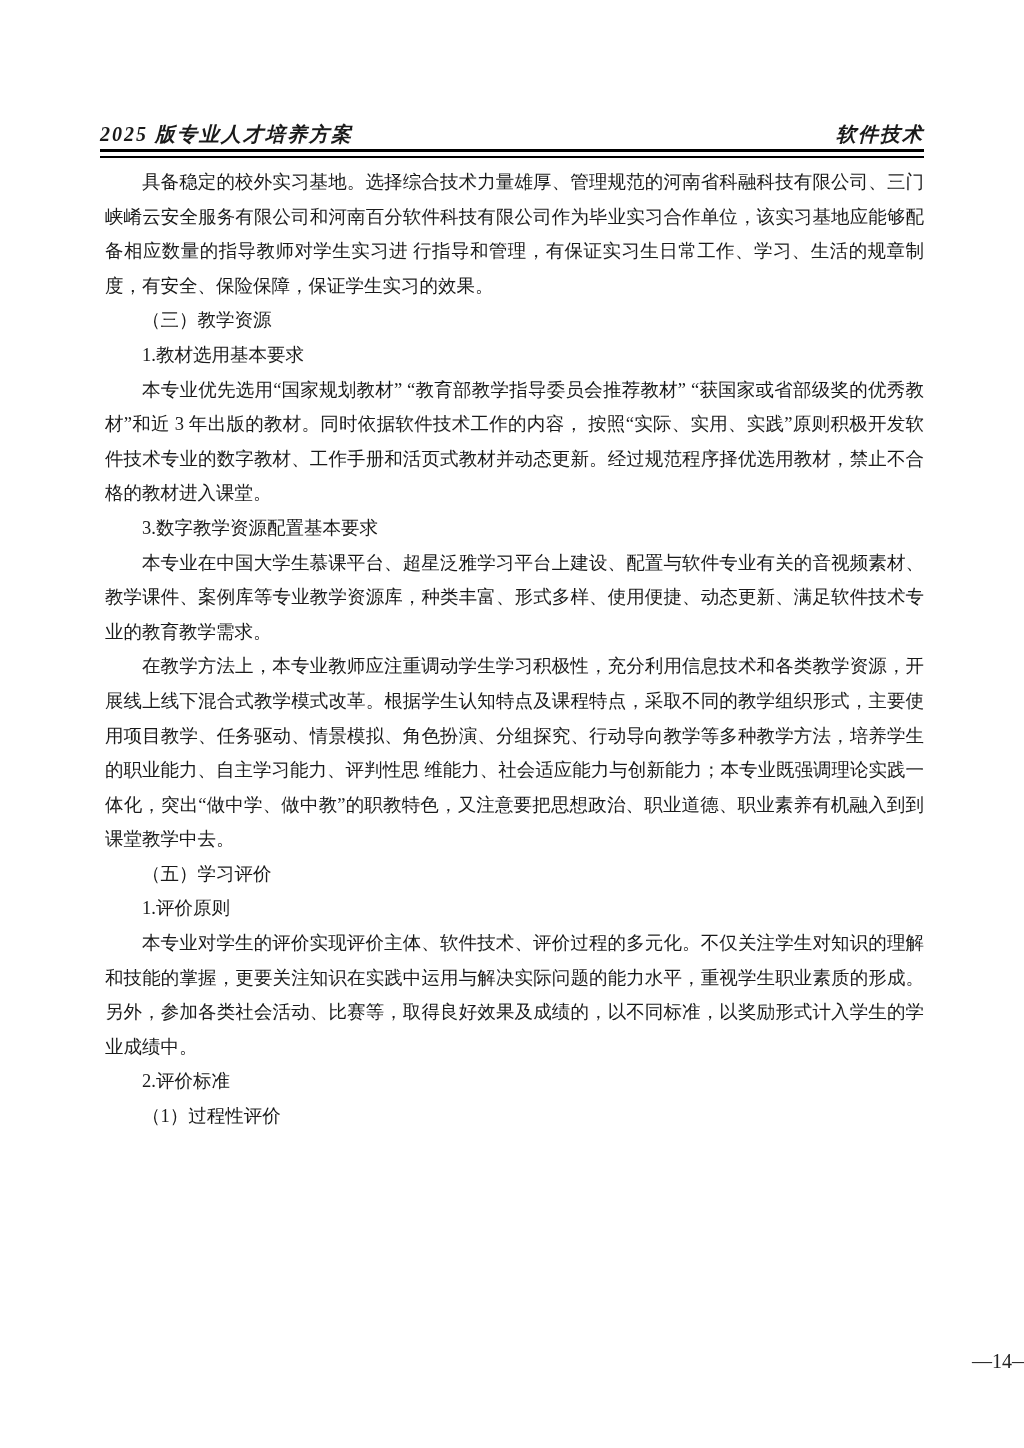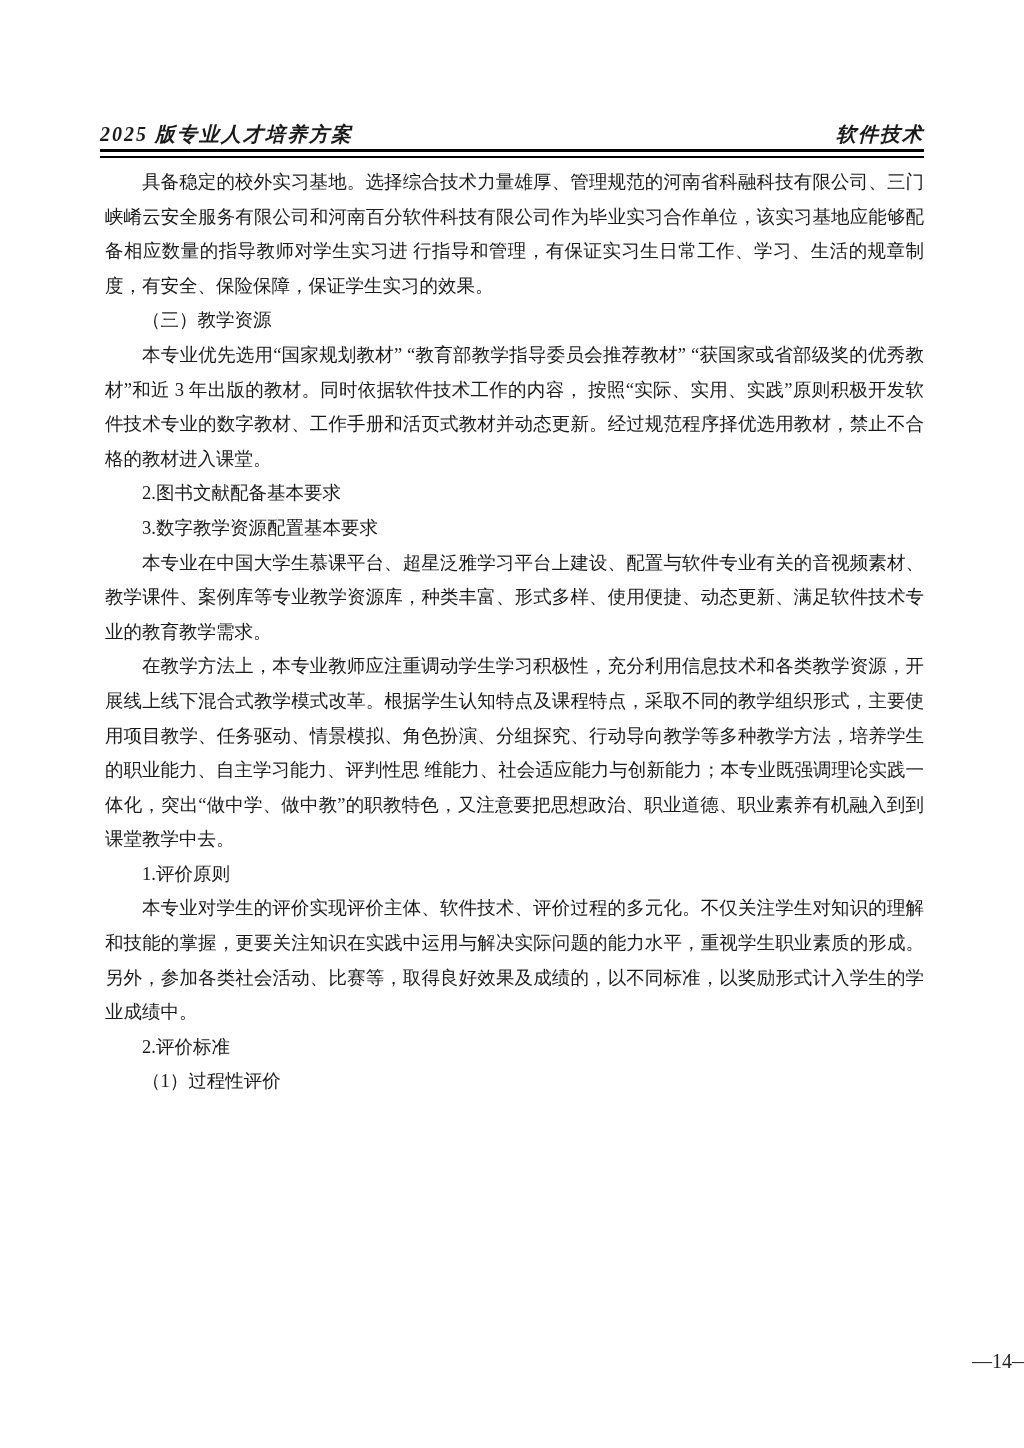--- a/index.html
+++ b/index.html
@@ -72,25 +72,26 @@
   <div class="page-header">
     <span>2025 版专业人才培养方案</span>
     <span>软件技术</span>
   </div>
 
   <div class="header-rule"></div>
 
   <div class="content">
       <p class="para body">具备稳定的校外实习基地。选择综合技术力量雄厚、管理规范的河南省科融科技有限公司、三门峡崤云安全服务有限公司和河南百分软件科技有限公司作为毕业实习合作单位，该实习基地应能够配备相应数量的指导教师对学生实习进 行指导和管理，有保证实习生日常工作、学习、生活的规章制度，有安全、保险保障，保证学生实习的效果。</p>
       <p class="para heading">（三）教学资源</p>
+      <p class="para subheading">1.教材选用基本要求</p>
       <p class="para body">本专业优先选用“国家规划教材” “教育部教学指导委员会推荐教材” “获国家或省部级奖的优秀教材”和近 3 年出版的教材。同时依据软件技术工作的内容， 按照“实际、实用、实践”原则积极开发软件技术专业的数字教材、工作手册和活页式教材并动态更新。经过规范程序择优选用教材，禁止不合格的教材进入课堂。</p>
-      <p class="para subheading">2.图书文献配备基本要求</p>
       <p class="para subheading">3.数字教学资源配置基本要求</p>
       <p class="para body">本专业在中国大学生慕课平台、超星泛雅学习平台上建设、配置与软件专业有关的音视频素材、教学课件、案例库等专业教学资源库，种类丰富、形式多样、使用便捷、动态更新、满足软件技术专业的教育教学需求。</p>
       <p class="para body">在教学方法上，本专业教师应注重调动学生学习积极性，充分利用信息技术和各类教学资源，开展线上线下混合式教学模式改革。根据学生认知特点及课程特点，采取不同的教学组织形式，主要使用项目教学、任务驱动、情景模拟、角色扮演、分组探究、行动导向教学等多种教学方法，培养学生的职业能力、自主学习能力、评判性思 维能力、社会适应能力与创新能力；本专业既强调理论实践一体化，突出“做中学、做中教”的职教特色，又注意要把思想政治、职业道德、职业素养有机融入到到课堂教学中去。</p>
+      <p class="para heading">（五）学习评价</p>
       <p class="para subheading">1.评价原则</p>
       <p class="para body">本专业对学生的评价实现评价主体、软件技术、评价过程的多元化。不仅关注学生对知识的理解和技能的掌握，更要关注知识在实践中运用与解决实际问题的能力水平，重视学生职业素质的形成。另外，参加各类社会活动、比赛等，取得良好效果及成绩的，以不同标准，以奖励形式计入学生的学业成绩中。</p>
       <p class="para subheading">2.评价标准</p>
       <p class="para subheading">（1）过程性评价</p>
     </div>
 
   <div class="page-footer">
     <span>—14—</span>
   </div>
 

